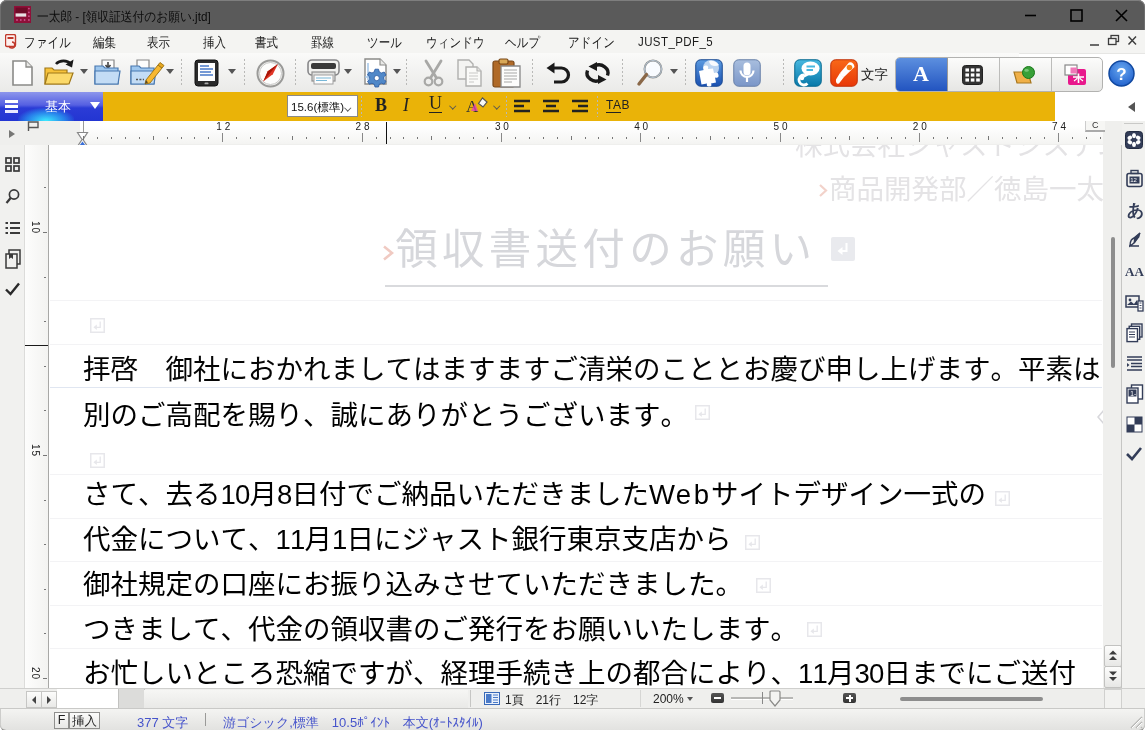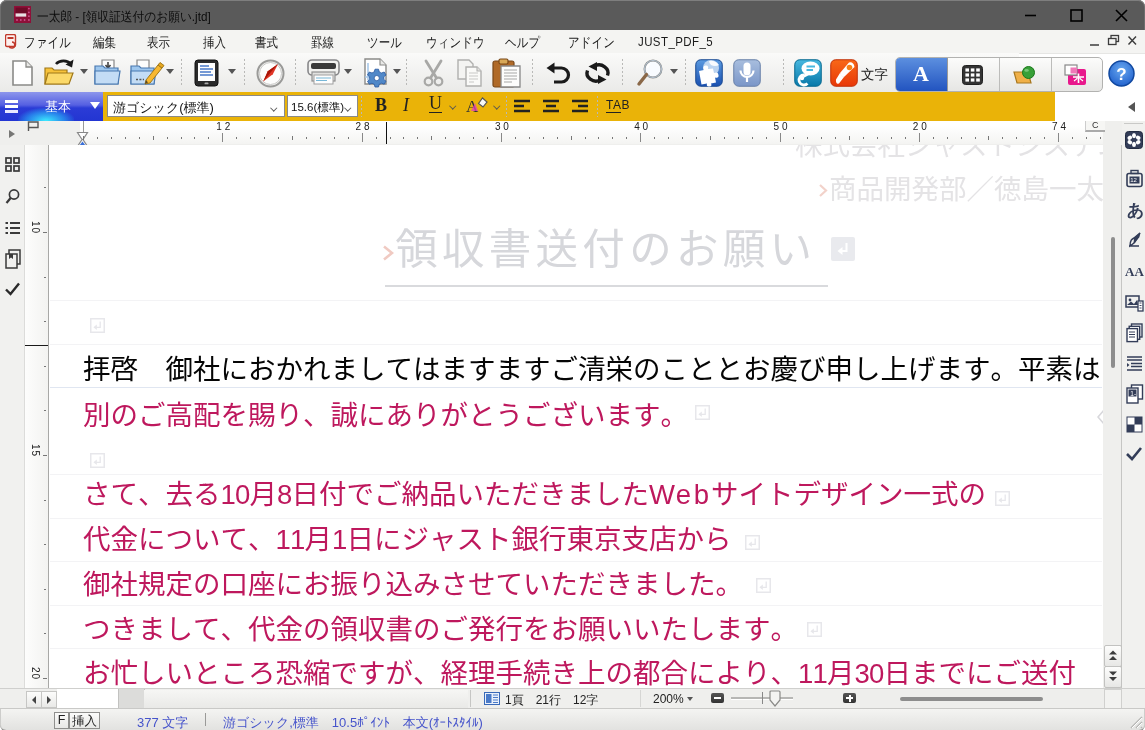--- a/index.html
+++ b/index.html
@@ -26,21 +26,21 @@
 #hruler{left:0;top:121px;width:1145px;height:24px;background:#efefed;border-bottom:1px solid #b4b4b2;}
 #hruler-white{left:80px;top:0;width:1023px;height:23px;background:linear-gradient(#fff 20%,#f4f4f2);}
 .tickdot{position:absolute;width:1px;height:2px;background:#777;top:16px;}
 .tick5{position:absolute;width:1px;height:4px;background:#777;top:15px;}
 .tick10{position:absolute;width:1px;height:9px;background:#888;top:12px;}
 .rnum{position:absolute;top:0px;font-size:10px;color:#222;letter-spacing:1px;}
 
 #leftstrip{left:0;top:145px;width:24px;height:543px;background:#f1f1ef;border-right:1px solid #dcdcda;}
 #vruler{left:25px;top:145px;width:23px;height:543px;background:linear-gradient(90deg,#fdfdfc,#f3f3f1);border-right:1px solid #a8a8a6;}
 #page{left:49px;top:145px;width:1054px;height:543px;background:#fff;overflow:hidden;}
-.docline{position:absolute;font-size:27.5px;white-space:pre;color:#be185d;line-height:33px;font-family:"Liberation Sans","Noto Sans CJK JP","Yu Gothic","MS PGothic",sans-serif;}
+.docline{position:absolute;font-size:27.5px;white-space:pre;color:#000000;line-height:33px;font-family:"Liberation Sans","Noto Sans CJK JP","Yu Gothic","MS PGothic",sans-serif;}
 .c{display:inline-block;width:27.5px;text-align:center;}
 .ch{display:inline-block;width:14.5px;text-align:center;}
 .tc{display:inline-block;width:46.8px;text-align:center;}
 .gridline{position:absolute;left:1px;width:1052px;height:1px;background:#f3f3f5;}
 #vscroll{left:1103px;top:145px;width:18px;height:543px;background:#efefed;border-right:1px solid #c6c6c4;}
 #rightstrip{left:1122px;top:121px;width:23px;height:567px;background:#f1f1ef;}
 
 #hscrollrow{left:0;top:688px;width:1145px;height:20px;background:#efefed;border-top:1px solid #cfcfcd;}
 #statusbar{left:0;top:708px;width:1145px;height:21px;background:linear-gradient(#f4f4f2,#e2e2e0);border-top:1px solid #c9c9c7;border-bottom:1px solid #8e8e8c;border-radius:0 0 6px 6px;box-shadow:inset 1px 0 0 #cdcdcb, inset -1px 0 0 #cdcdcb;}
 .sbox{position:absolute;top:3px;height:15px;border:1px solid #8f8f8d;background:linear-gradient(#fbfbfa,#e8e8e6);color:#222;font-size:12.5px;text-align:center;}
@@ -295,24 +295,20 @@
       <text x="8.2" y="19.5" font-family="Liberation Sans" font-weight="bold" font-size="17" fill="#fff">?</text>
     </svg>
   </div>
 
   <div id="cmdbar" class="abs">
     <div id="cmdblue" class="abs">
         <div id="cmdglow" class="abs"></div>
       <div class="abs" style="left:5px;top:8px;width:13px;height:3px;background:#fff;box-shadow:0 5px 0 #fff,0 10px 0 #e8e8ff"></div>
       <div class="abs" style="left:45px;top:6px;font-size:13px;color:#fff;">基本</div>
       <div class="abs" style="left:90px;top:10px;width:0;height:0;border-left:5px solid transparent;border-right:5px solid transparent;border-top:7px solid #fff;"></div>
-    </div>
-    <div class="combo" style="left:107px;top:3px;width:176px;height:20px;">
-      <span class="abs" style="left:5px;top:3px;font-size:13px;color:#111;">游ゴシック(標準)</span>
-      <span class="chev" style="right:6px;top:9px;"></span>
     </div>
     <div class="combo" style="left:287px;top:3px;width:69px;height:20px;">
       <span class="abs" style="left:3px;top:4px;font-size:11.5px;color:#111;">15.6(標準)</span>
       <span class="chev" style="right:5px;top:9px;"></span>
     </div>
     <div class="tsep" style="left:361px;top:4px;height:21px;"></div>
     <span class="abs" style="left:375px;top:3px;font-family:'Liberation Serif',serif;font-weight:bold;font-size:18px;color:#222;">B</span>
     <span class="abs" style="left:403px;top:3px;font-family:'Liberation Serif',serif;font-style:italic;font-size:18px;color:#222;">I</span>
     <span class="abs" style="left:429px;top:3px;font-family:'Liberation Serif',serif;font-size:18px;color:#222;border-bottom:1.5px solid #222;line-height:17px;">U</span>
     <span class="chev" style="left:450px;top:11px;"></span>

